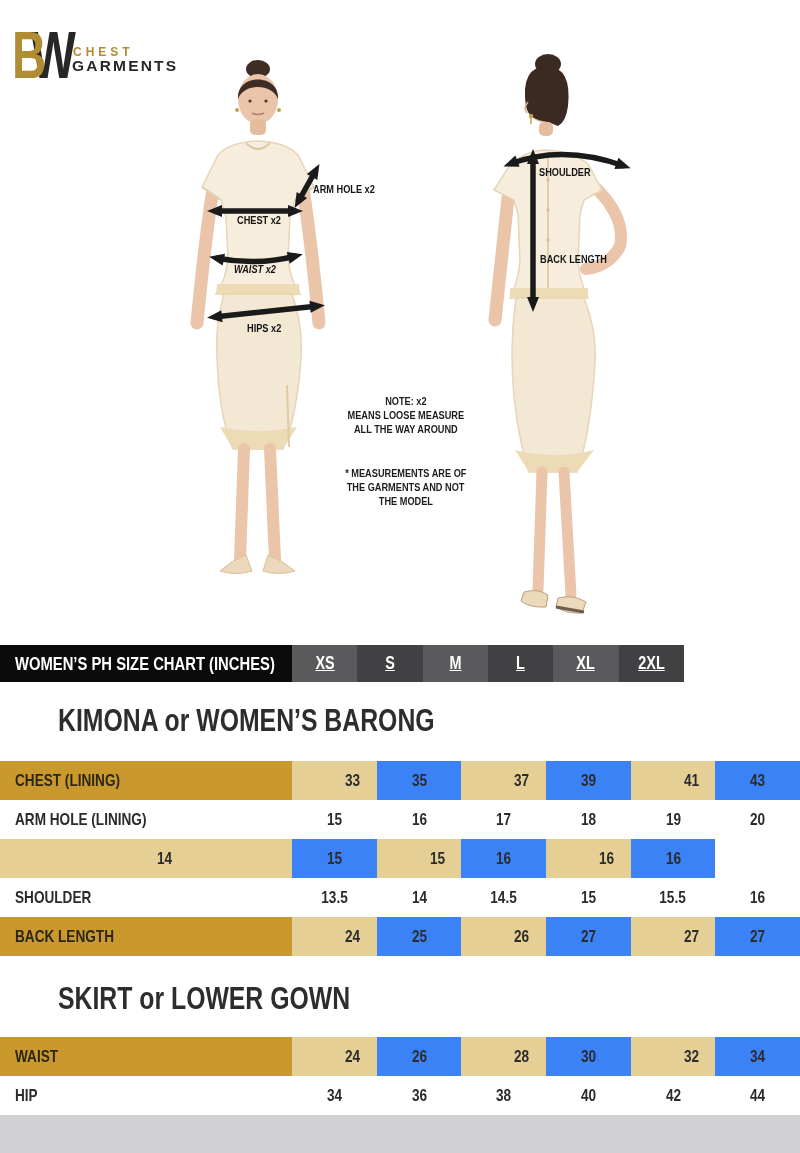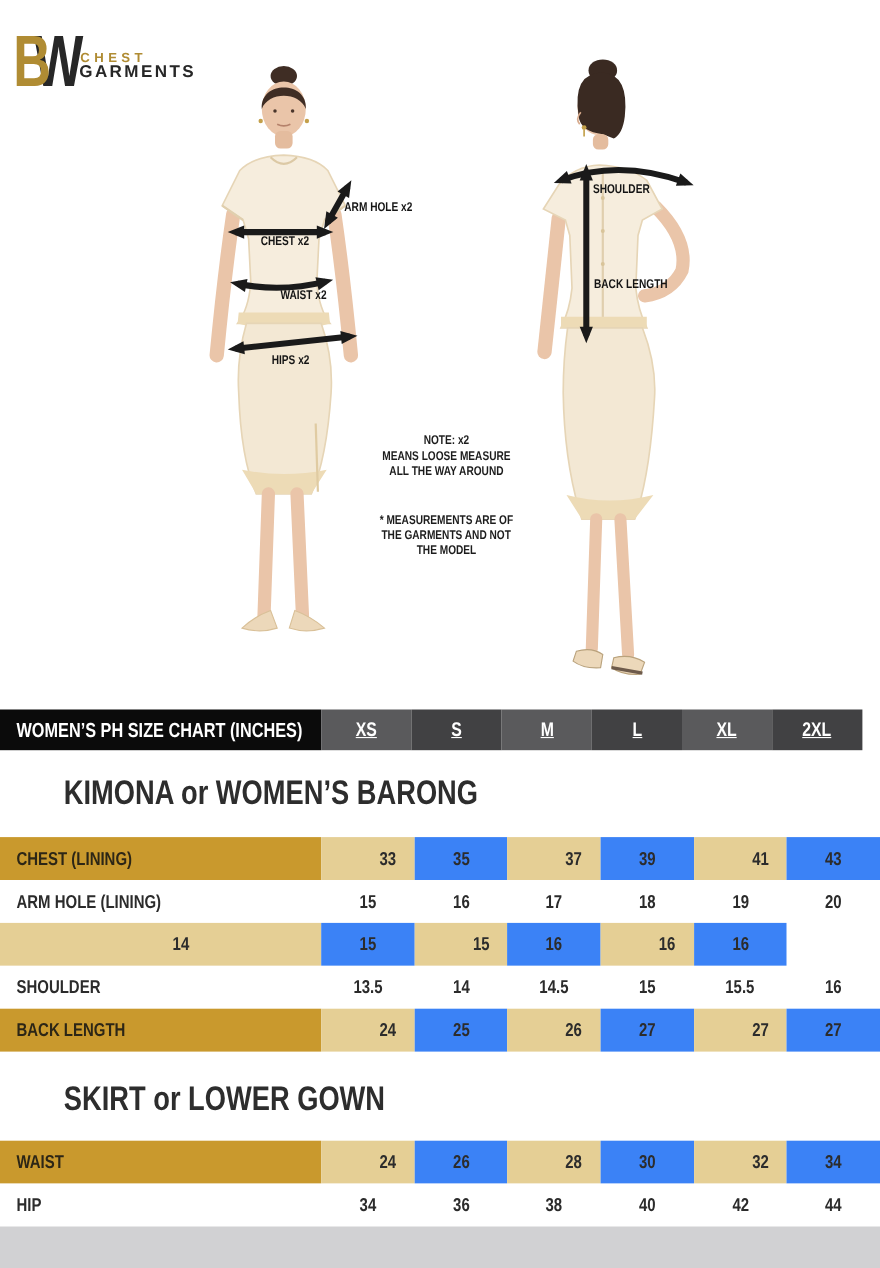--- a/index.html
+++ b/index.html
@@ -28,21 +28,21 @@
   
   .mlbl{position:absolute;font-size:11.5px;font-weight:bold;color:#141414;}
 
   
   .note{position:absolute;left:322px;width:168px;text-align:center;
         font-size:11.5px;font-weight:bold;color:#1c1c1c;line-height:14px;}
   .note-1{top:394px;}
   .note-2{top:466px;}
 
   
-  .grid-row{position:absolute;left:0;width:784px;display:grid;
+  .grid-row{position:absolute;left:0;width:684px;display:grid;
         grid-template-columns:292px repeat(6,1fr);}
   .chart-header{top:645px;height:37px;}
   .chh-label{background:#0b0b0b;color:#ffffff;display:flex;align-items:center;
         padding-left:15px;font-size:18.5px;font-weight:bold;}
   .hcell{display:flex;align-items:center;justify-content:center;color:#ffffff;
         font-size:18px;font-weight:bold;text-decoration:underline;}
   .hlight{background:#5a5a5c;}
   .hdark{background:#414143;}
 
   .sec-title{position:absolute;left:15px;font-size:31px;font-weight:bold;color:#2d2d2d;line-height:38px;margin-left:43px;}
@@ -155,21 +155,21 @@
     <path d="M64,542 Q78,538 88,545 L86,557 Q70,558 61,551 Z" fill="#ecd8ba" stroke="#b9a27c" stroke-width="1"></path>
     <path d="M98,548 Q113,544 126,552 L122,563 Q106,564 96,557 Z" fill="#ecd8ba" stroke="#b9a27c" stroke-width="1"></path>
     <path d="M96,557 L124,562" stroke="#6e5b4b" stroke-width="3"></path>
 
     <path d="M50,114 Q103,94 164,116" stroke="#1a1a1a" stroke-width="5.5" fill="none" marker-start="url(#ahr)" marker-end="url(#ah)"></path>
     <path d="M73,106 L73,255" stroke="#1a1a1a" stroke-width="5.5" fill="none" marker-start="url(#ahr)" marker-end="url(#ah)"></path>
   </svg>
 
   <div class="mlbl" style="left:313px;top:183px;"><span class="cond-l">ARM HOLE x2</span></div>
   <div class="mlbl" style="left:237px;top:214px;"><span class="cond-l">CHEST x2</span></div>
-  <div class="mlbl" style="left:255px;top:263px;"><span class="cond-l">WAIST x2</span></div>
+  <div class="mlbl" style="left:234px;top:263px;font-style:italic;"><span class="cond-l">WAIST x2</span></div>
   <div class="mlbl" style="left:247px;top:322px;"><span class="cond-l">HIPS x2</span></div>
   <div class="mlbl" style="left:539px;top:166px;"><span class="cond-l">SHOULDER</span></div>
   <div class="mlbl" style="left:540px;top:253px;"><span class="cond-l">BACK LENGTH</span></div>
 
   <div class="note note-1">
     <div><span class="cond">NOTE: x2</span></div>
     <div><span class="cond">MEANS LOOSE MEASURE</span></div>
     <div><span class="cond">ALL THE WAY AROUND</span></div>
   </div>
   <div class="note note-2">

